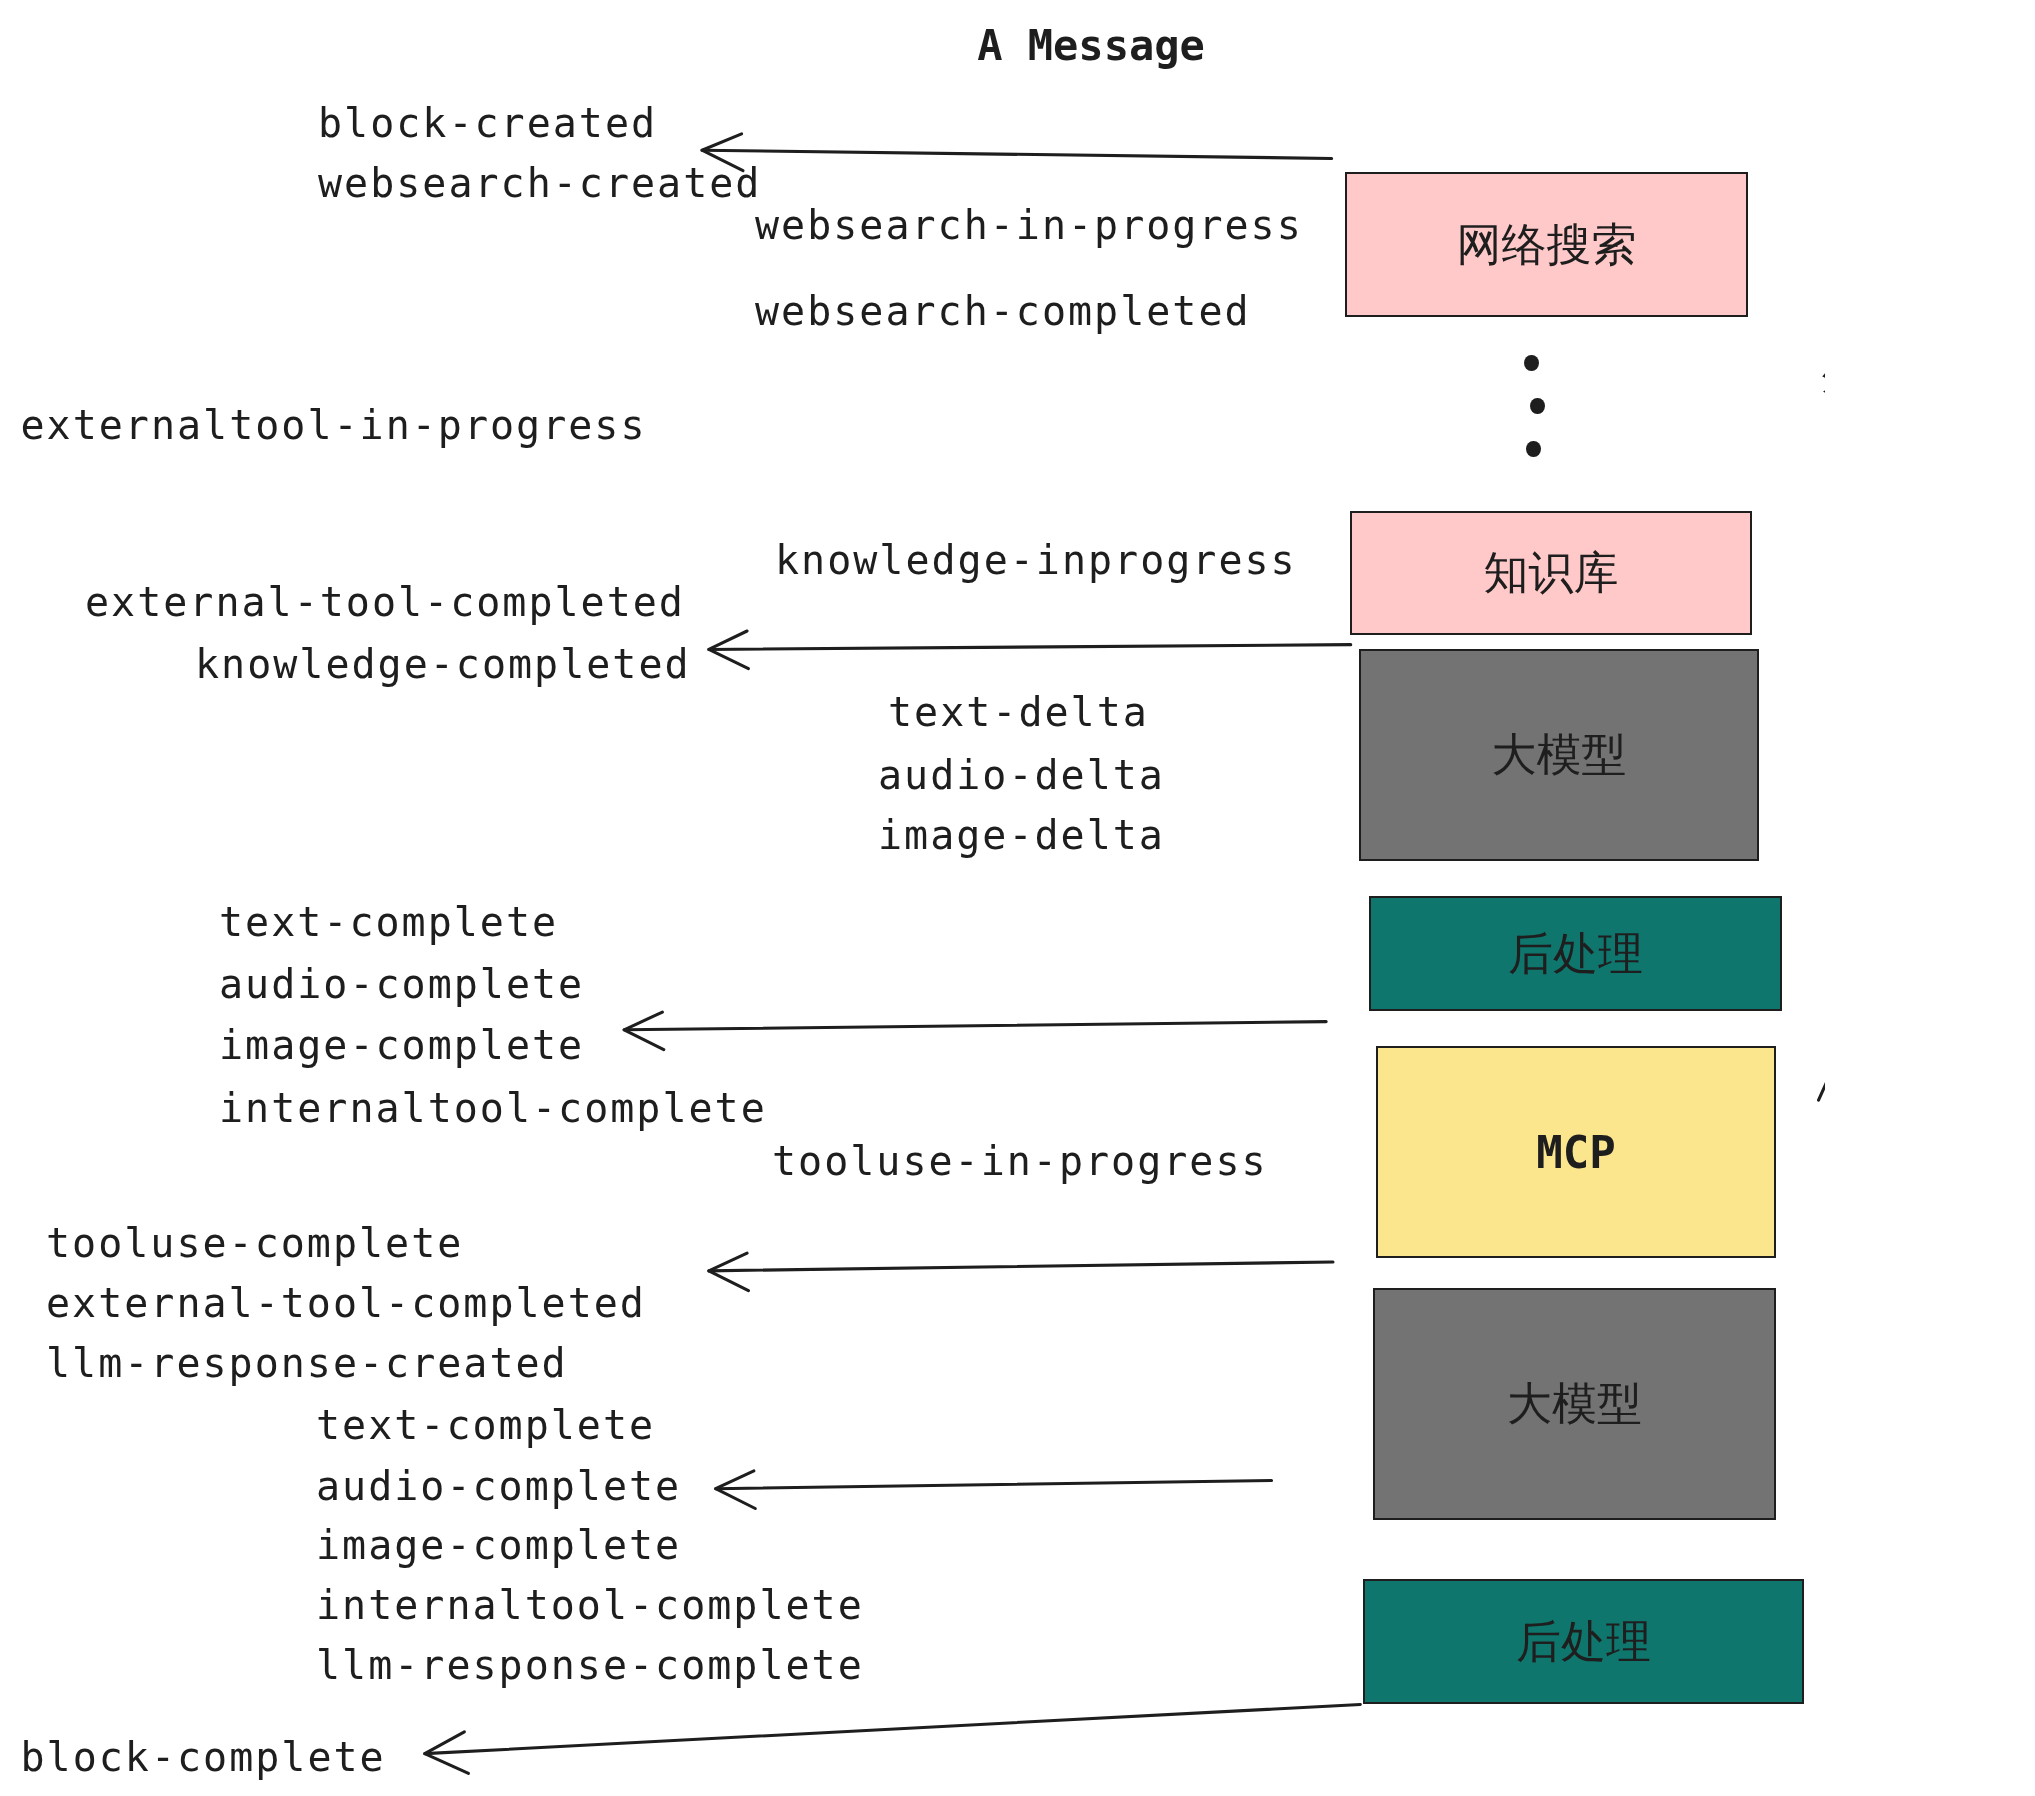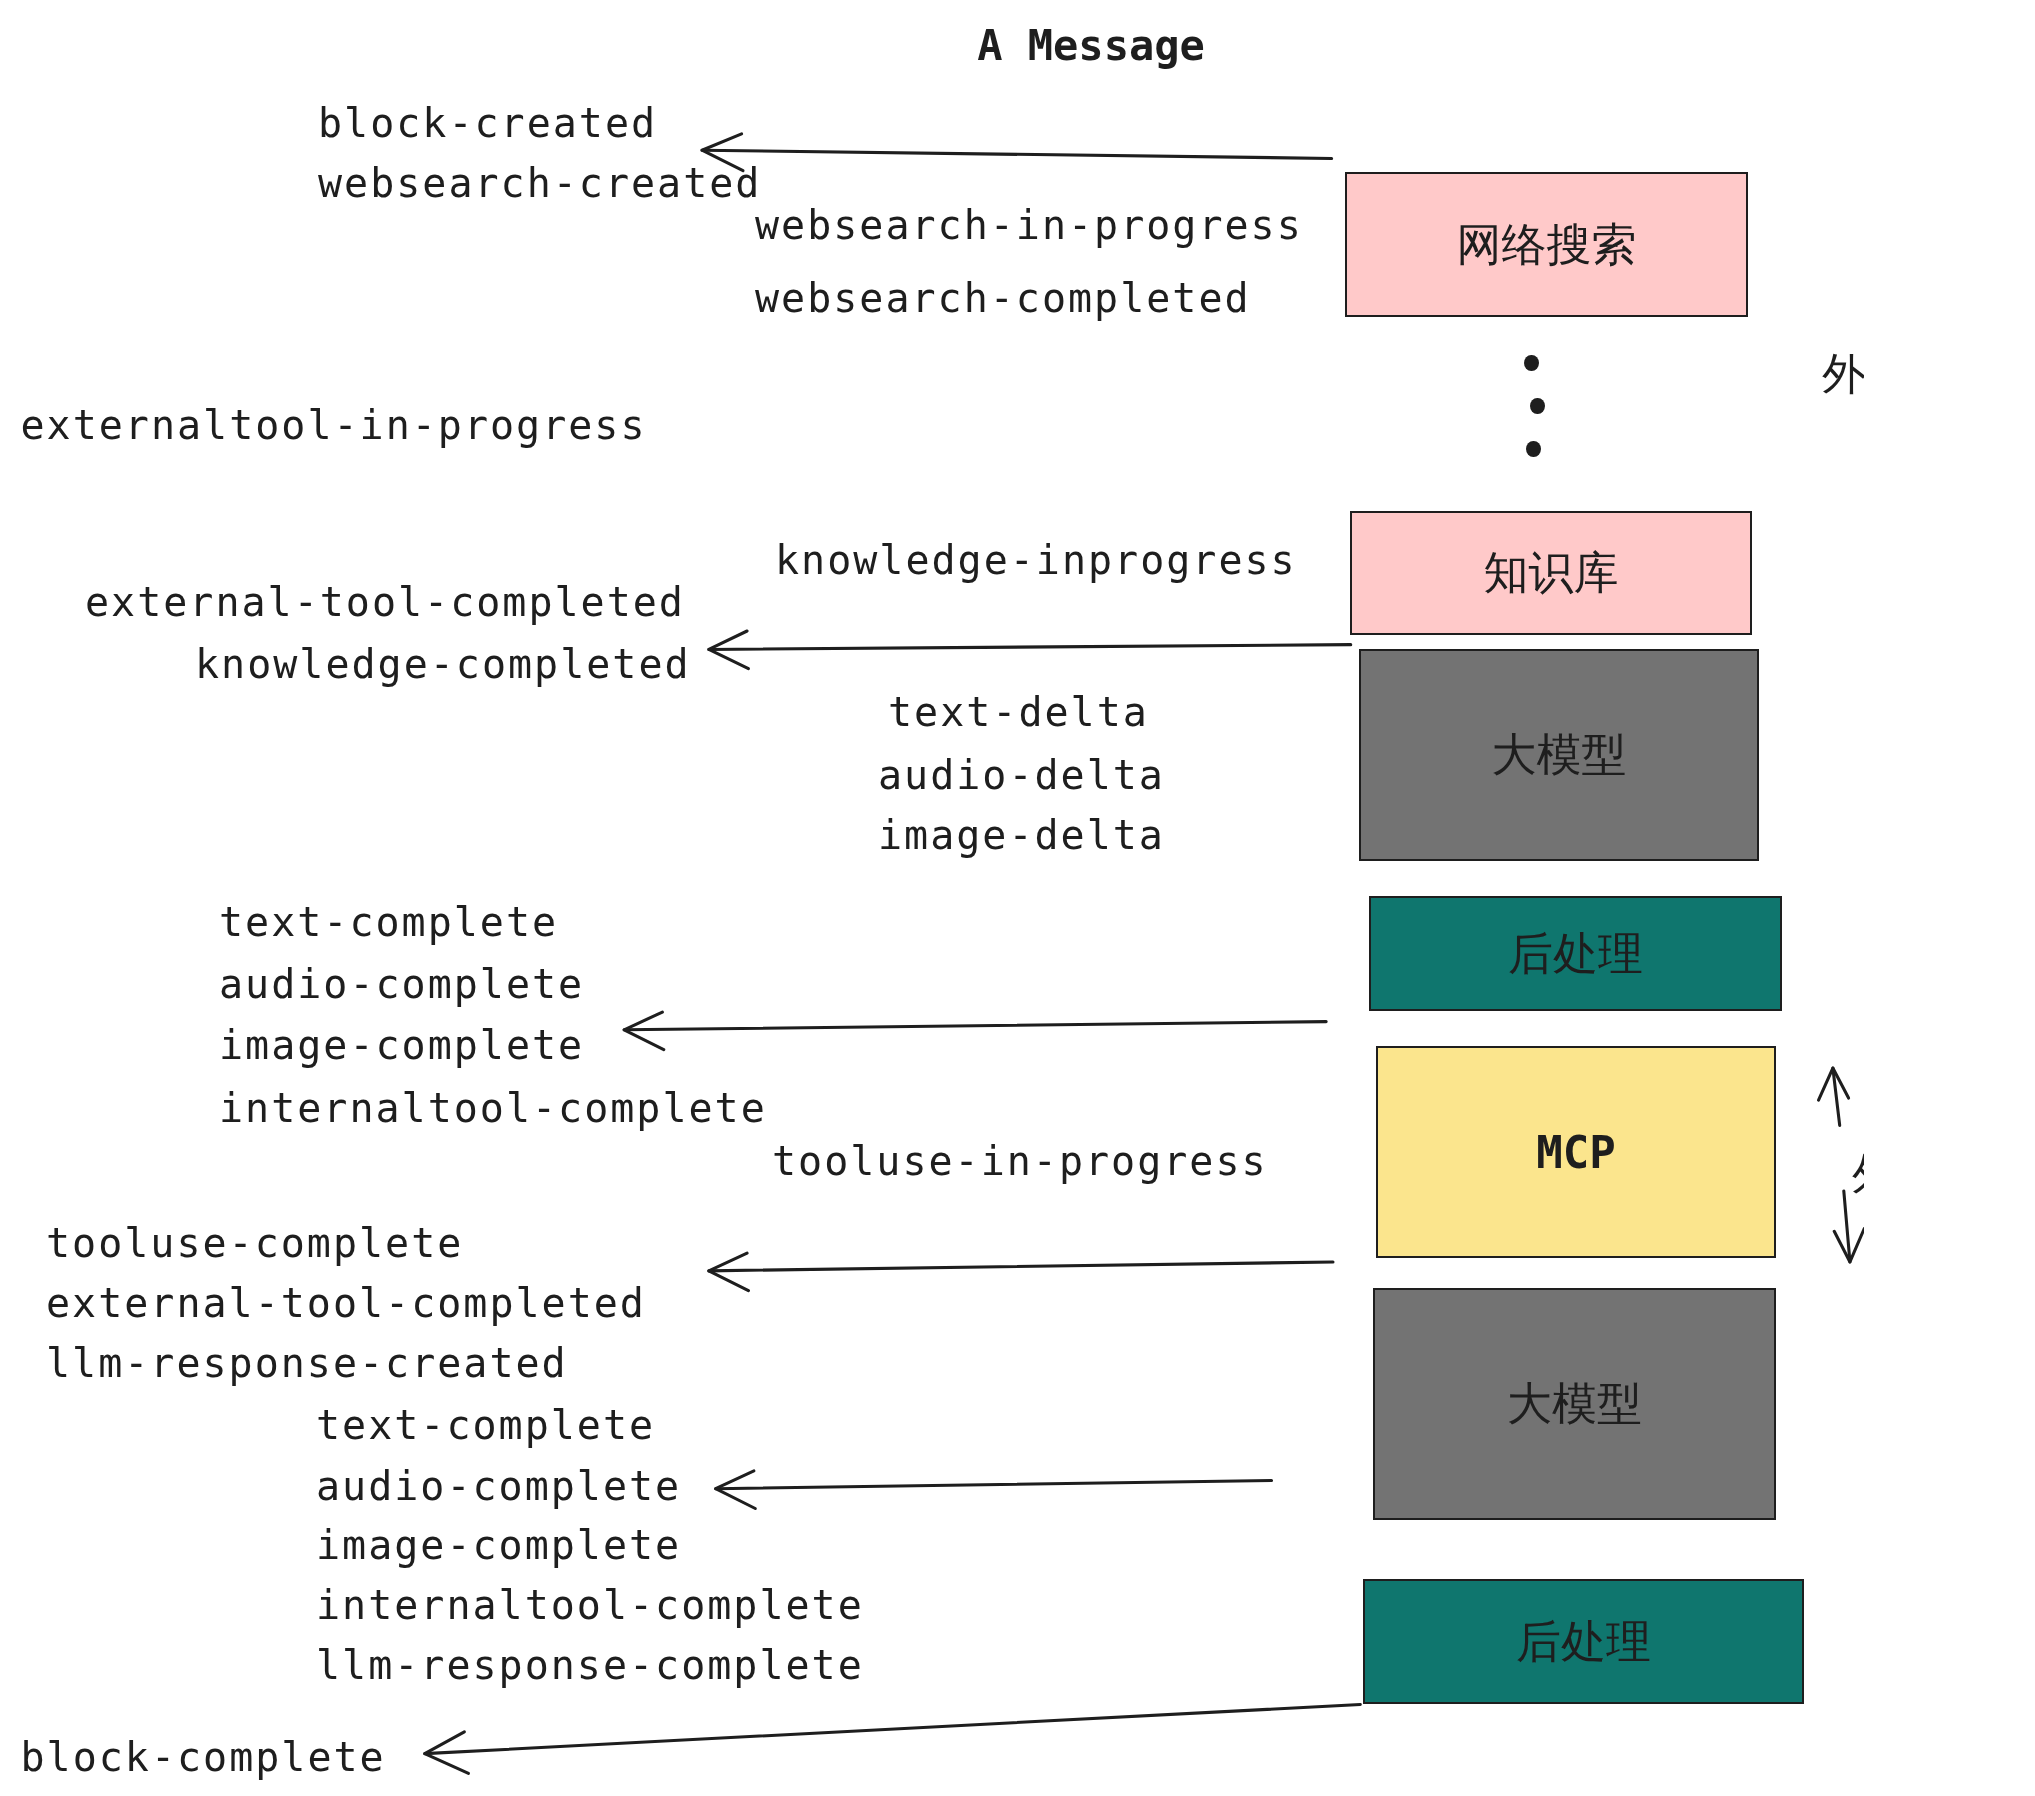--- a/index.html
+++ b/index.html
@@ -1,17 +1,17 @@
 <!DOCTYPE html>
 <html style="font-size:11px"><head>
 <meta charset="utf-8">
 <style>
   html,body{margin:0;padding:0;background:#ffffff;}
   #canvas{position:relative;width:1825px;height:1796px;background:#ffffff;overflow:hidden;
-          color:#1e1e1e;padding-left:39px;}
+          color:#1e1e1e;}
   .ev{position:absolute;transform:translateY(-50%);white-space:nowrap;
       font-family:"DejaVu Sans Mono",monospace;font-size:40px;letter-spacing:2px;
       color:#1e1e1e;}
   .title{position:absolute;transform:translate(-50%,0);white-space:nowrap;
       font-family:"DejaVu Sans Mono",monospace;font-size:42px;font-weight:600;color:#1e1e1e;}
   .bx{position:absolute;box-sizing:border-box;border:2.7px solid #1e1e1e;
       display:flex;align-items:center;justify-content:center;
       font-family:"DejaVu Sans",sans-serif;font-size:45px;color:#1e1e1e;}
   .bx.pink{background:#ffc9c9;}
   .bx.green{background:#737373;}
@@ -28,21 +28,21 @@
 </head>
 <body>
 
 <div id="canvas">
 
   <div class="title" style="left:1091px;top:20.5px">A Message</div>
 
   <div class="ev" style="left:318px;top:123px">block-created</div>
   <div class="ev" style="left:318px;top:183px">websearch-created</div>
   <div class="ev" style="left:755px;top:225px">websearch-in-progress</div>
-  <div class="ev" style="left:755px;top:298px">websearch-completed</div>
+  <div class="ev" style="left:755px;top:311px">websearch-completed</div>
   <div class="ev" style="left:20.5px;top:425px">externaltool-in-progress</div>
   <div class="ev" style="left:775px;top:560px">knowledge-inprogress</div>
   <div class="ev" style="left:85px;top:602px">external-tool-completed</div>
   <div class="ev" style="left:195px;top:664px">knowledge-completed</div>
   <div class="ev" style="left:888px;top:712px">text-delta</div>
   <div class="ev" style="left:878px;top:775px">audio-delta</div>
   <div class="ev" style="left:878px;top:835px">image-delta</div>
   <div class="ev" style="left:219px;top:922px">text-complete</div>
   <div class="ev" style="left:219px;top:984px">audio-complete</div>
   <div class="ev" style="left:219px;top:1045px">image-complete</div>

